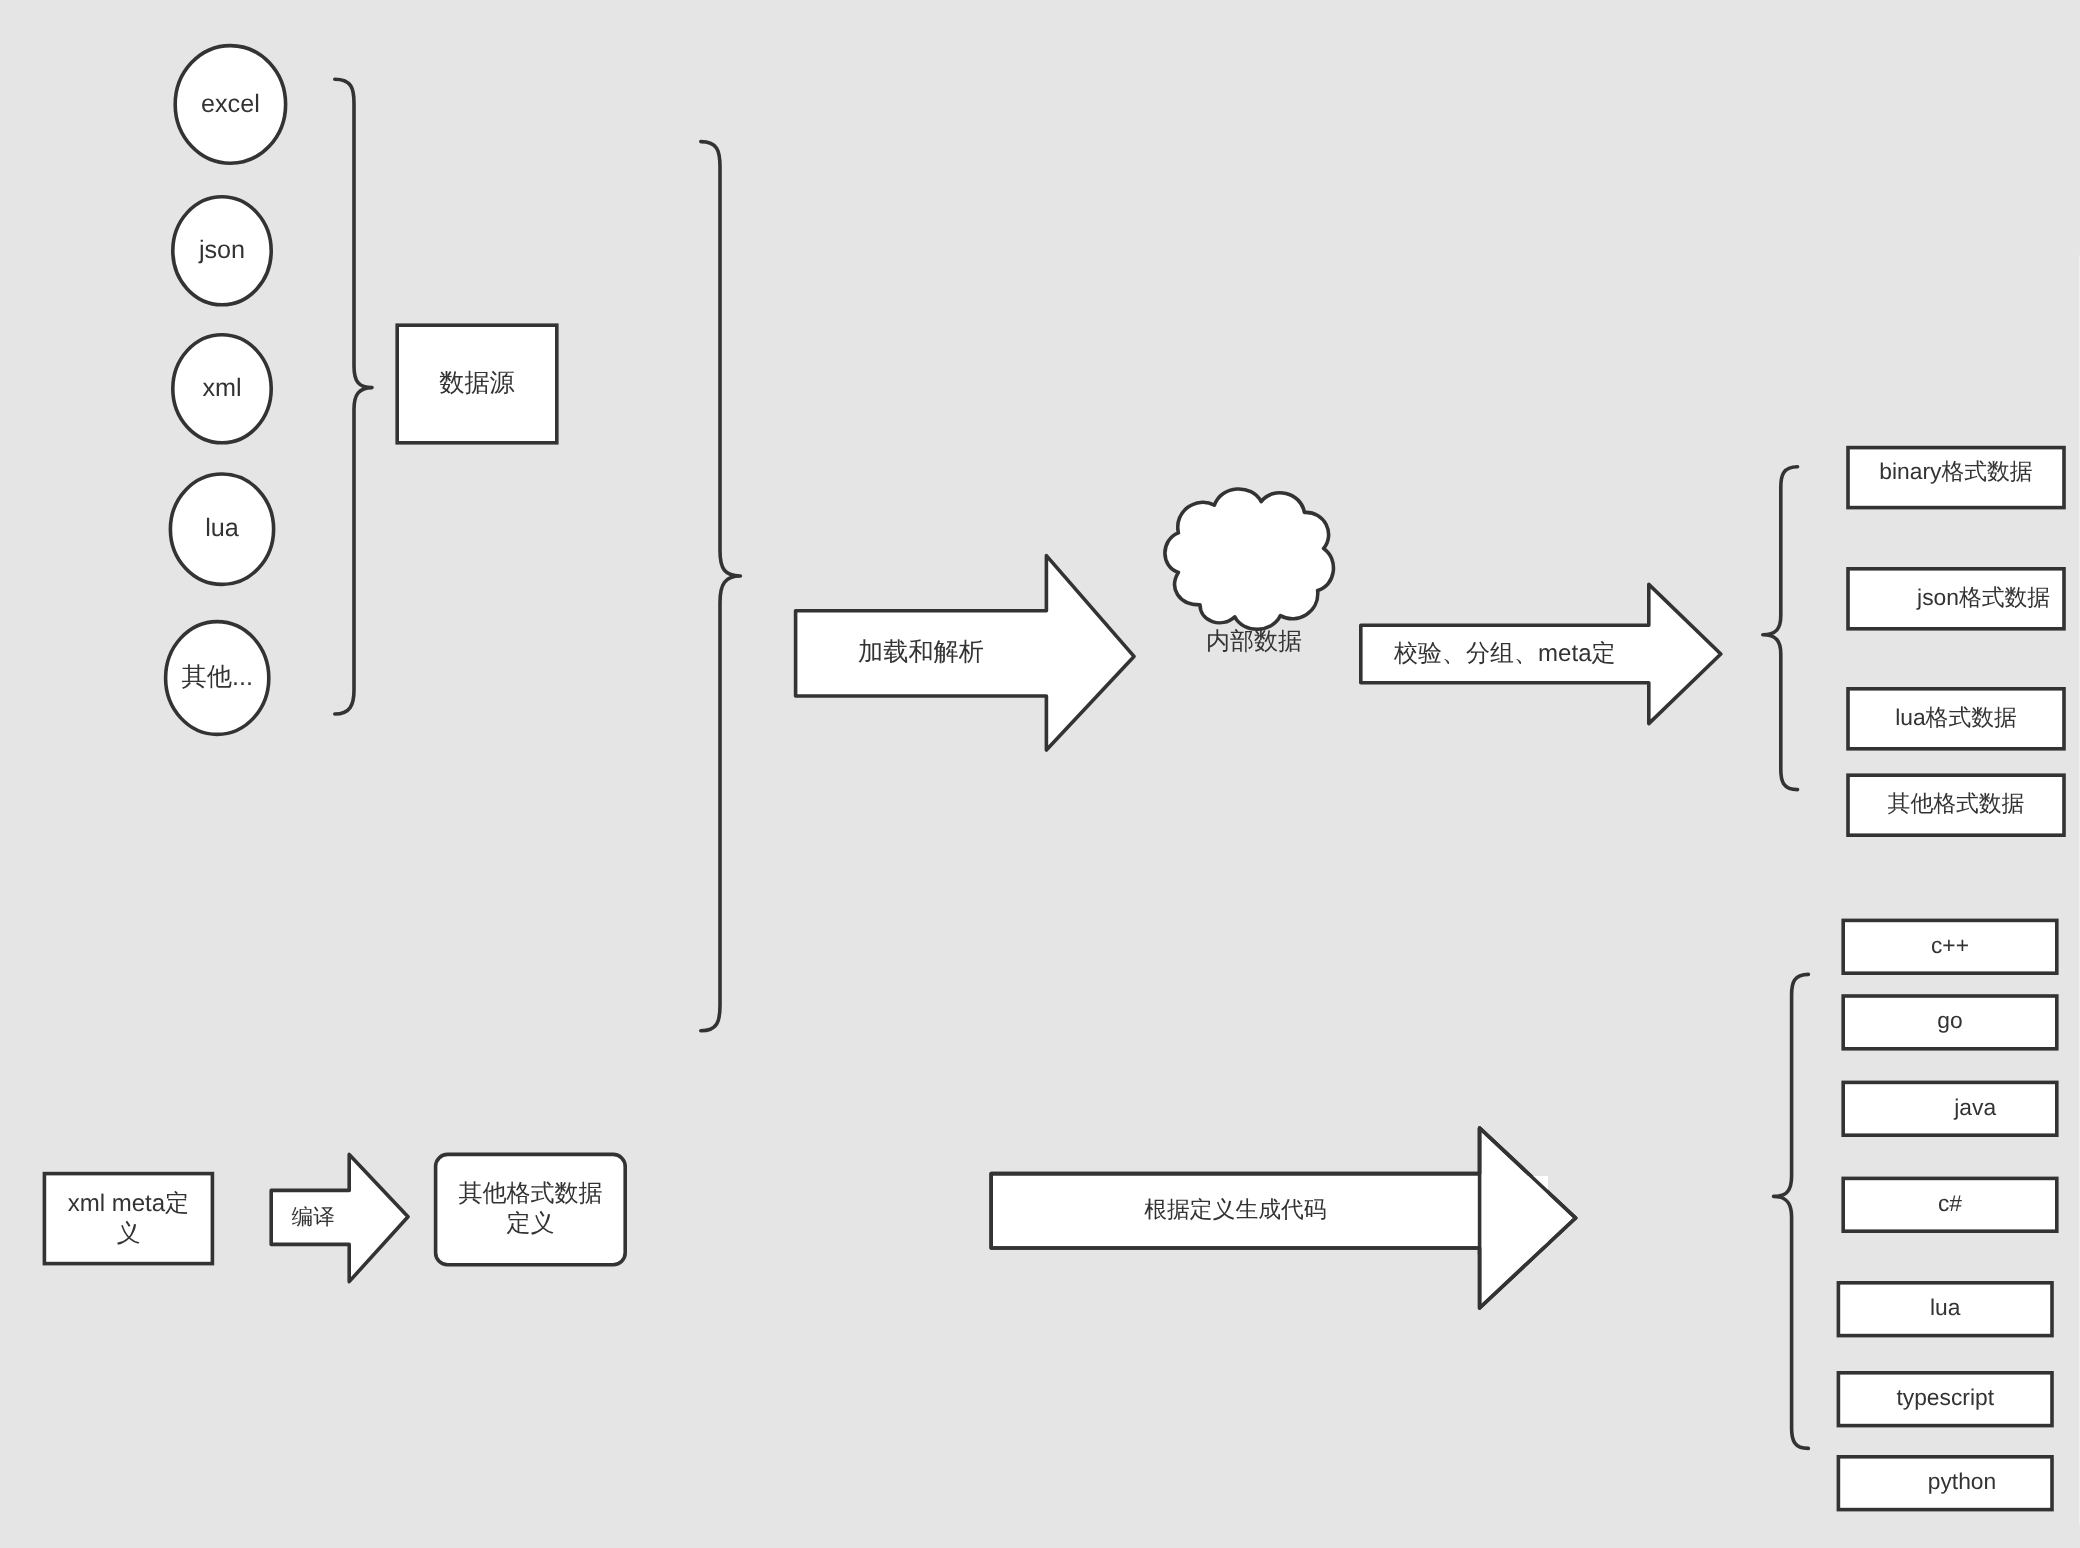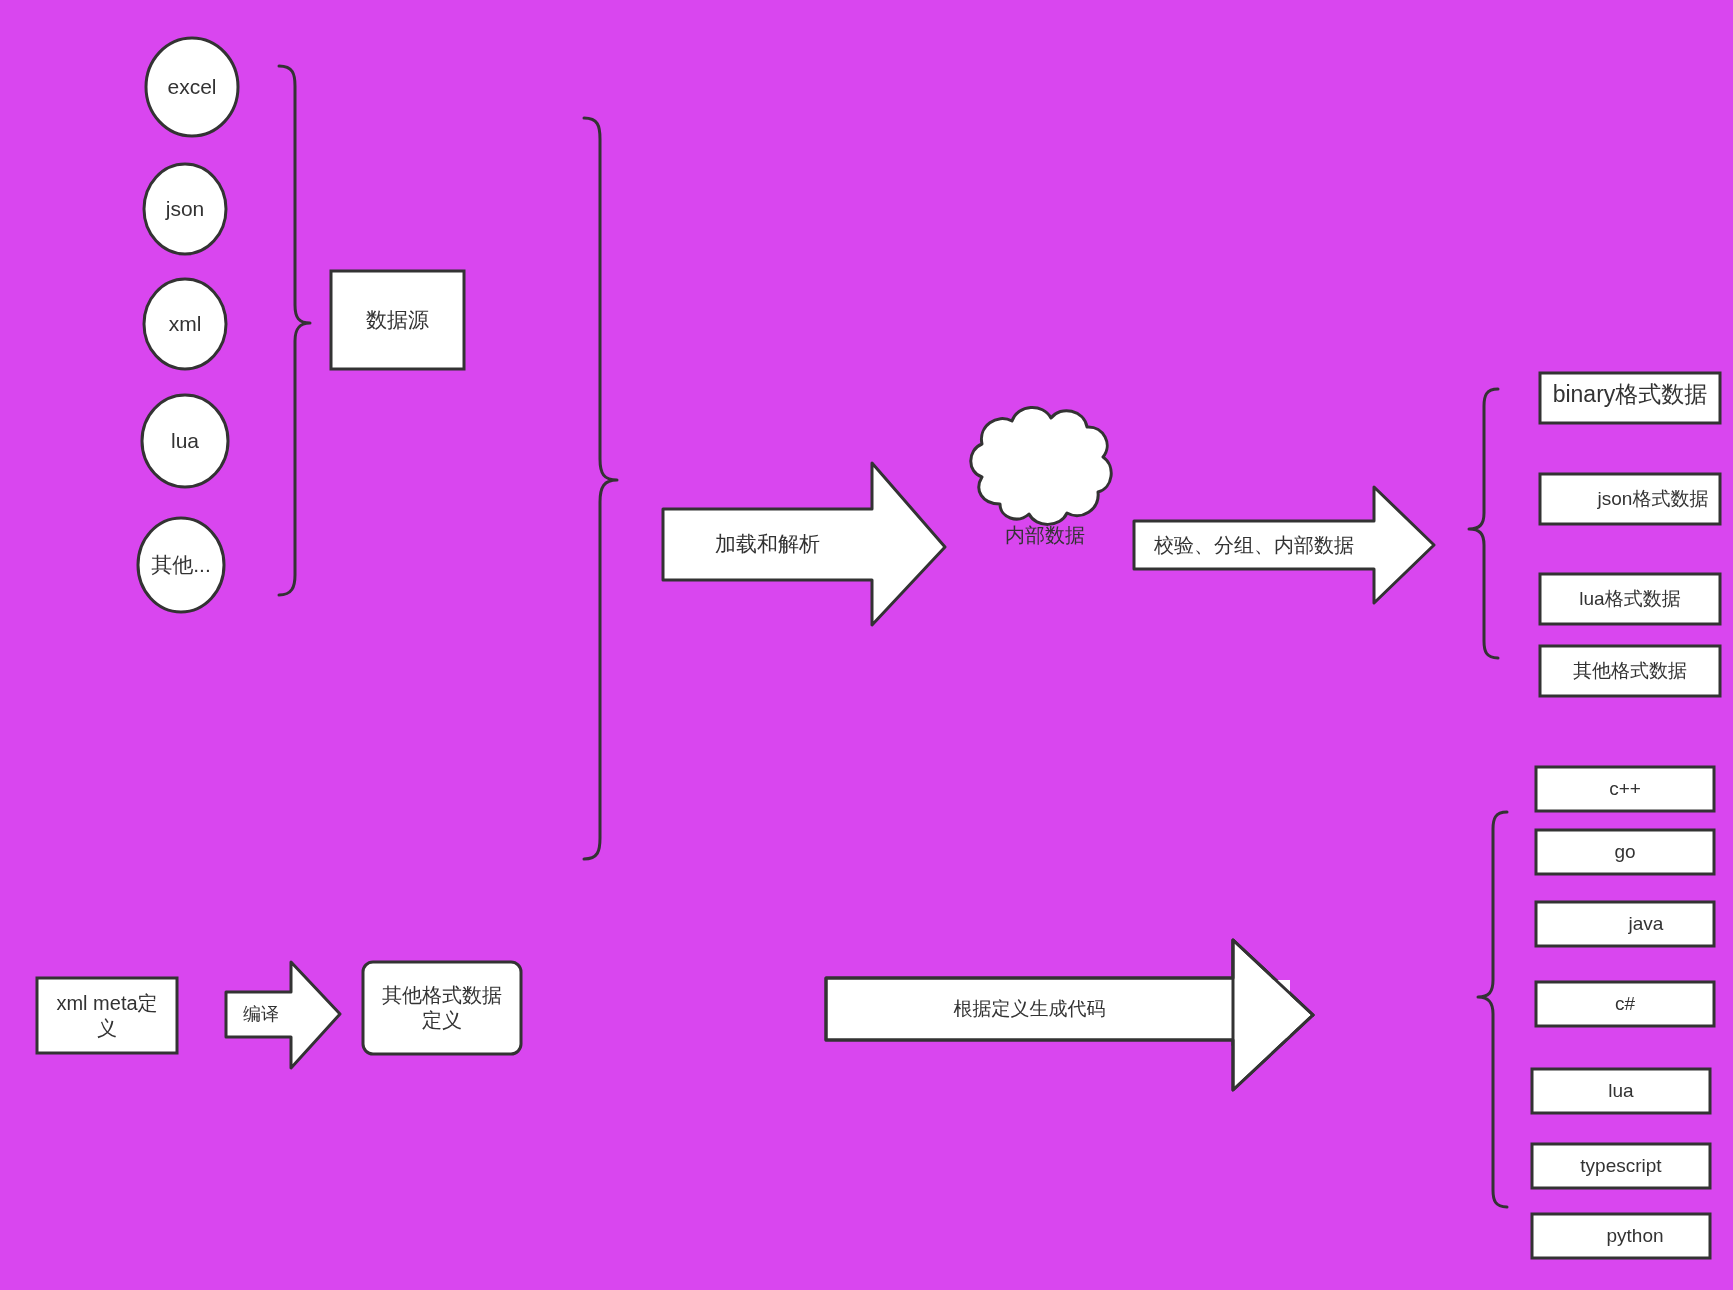--- a/index.html
+++ b/index.html
@@ -8,21 +8,21 @@
     padding: 0;
     background: #f9f9f9;
   }
   body {
     font-family: "Liberation Sans", "DejaVu Sans", sans-serif;
   }
   #canvas {
     position: relative;
     width: 1733px;
     height: 1290px;
-    background: #d946ef;
+    background: #e5e5e5;
     overflow: hidden;
   }
   #canvas svg {
     position: absolute;
     top: 0;
     left: 0;
     width: 1733px;
     height: 1290px;
   }
   .lbl {
@@ -165,23 +165,23 @@
   <div class="lbl" style="left:139px;top:304px;width:92px;height:40px;font-size:21px;">xml</div>
   <div class="lbl" style="left:139px;top:421px;width:92px;height:40px;font-size:21px;">lua</div>
   <div class="lbl" style="left:135px;top:545px;width:92px;height:40px;font-size:21px;">其他...</div>
 
   <div class="lbl" style="left:331px;top:271px;width:133px;height:98px;font-size:21px;">数据源</div>
 
   <div class="lbl" style="left:663px;top:509px;width:209px;height:71px;font-size:21px;">加载和解析</div>
 
   <div class="lbl" style="left:985px;top:515px;width:120px;height:40px;font-size:20px;">内部数据</div>
 
-  <div class="lbl" style="left:1134px;top:521px;width:240px;height:48px;font-size:20px;">校验、分组、内部数据</div>
-
-  <div class="lbl" style="left:1540px;top:373px;width:180px;height:42px;font-size:23px;">binary格式数据</div>
+  <div class="lbl" style="left:1134px;top:521px;width:240px;height:48px;font-size:20px;">校验、分组、meta定</div>
+
+  <div class="lbl" style="left:1540px;top:373px;width:180px;height:42px;font-size:19px;">binary格式数据</div>
   <div class="lbl" style="left:1540px;top:474px;width:180px;height:50px;font-size:19px;padding-left:23px;">json格式数据</div>
   <div class="lbl" style="left:1540px;top:574px;width:180px;height:50px;font-size:19px;">lua格式数据</div>
   <div class="lbl" style="left:37px;top:978px;width:140px;height:75px;font-size:20px;">xml meta定
 义</div>
 
   <div class="lbl" style="left:1540px;top:646px;width:180px;height:50px;font-size:19px;">其他格式数据</div>
 
   <div class="lbl" style="left:226px;top:992px;width:70px;height:45px;font-size:18px;">编译</div>
 
   <div class="lbl" style="left:363px;top:962px;width:158px;height:92px;font-size:20px;">其他格式数据

